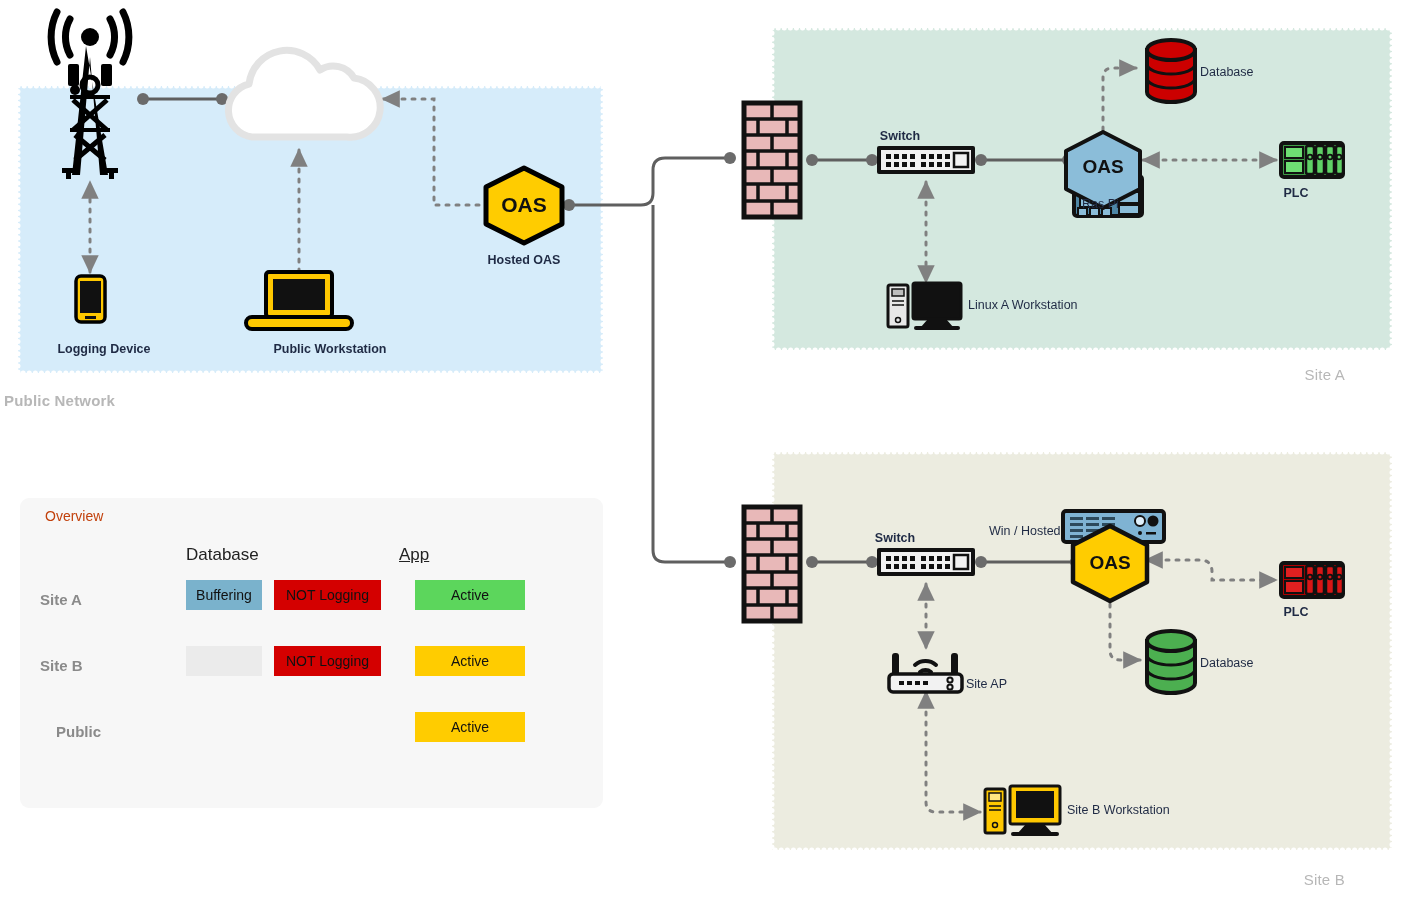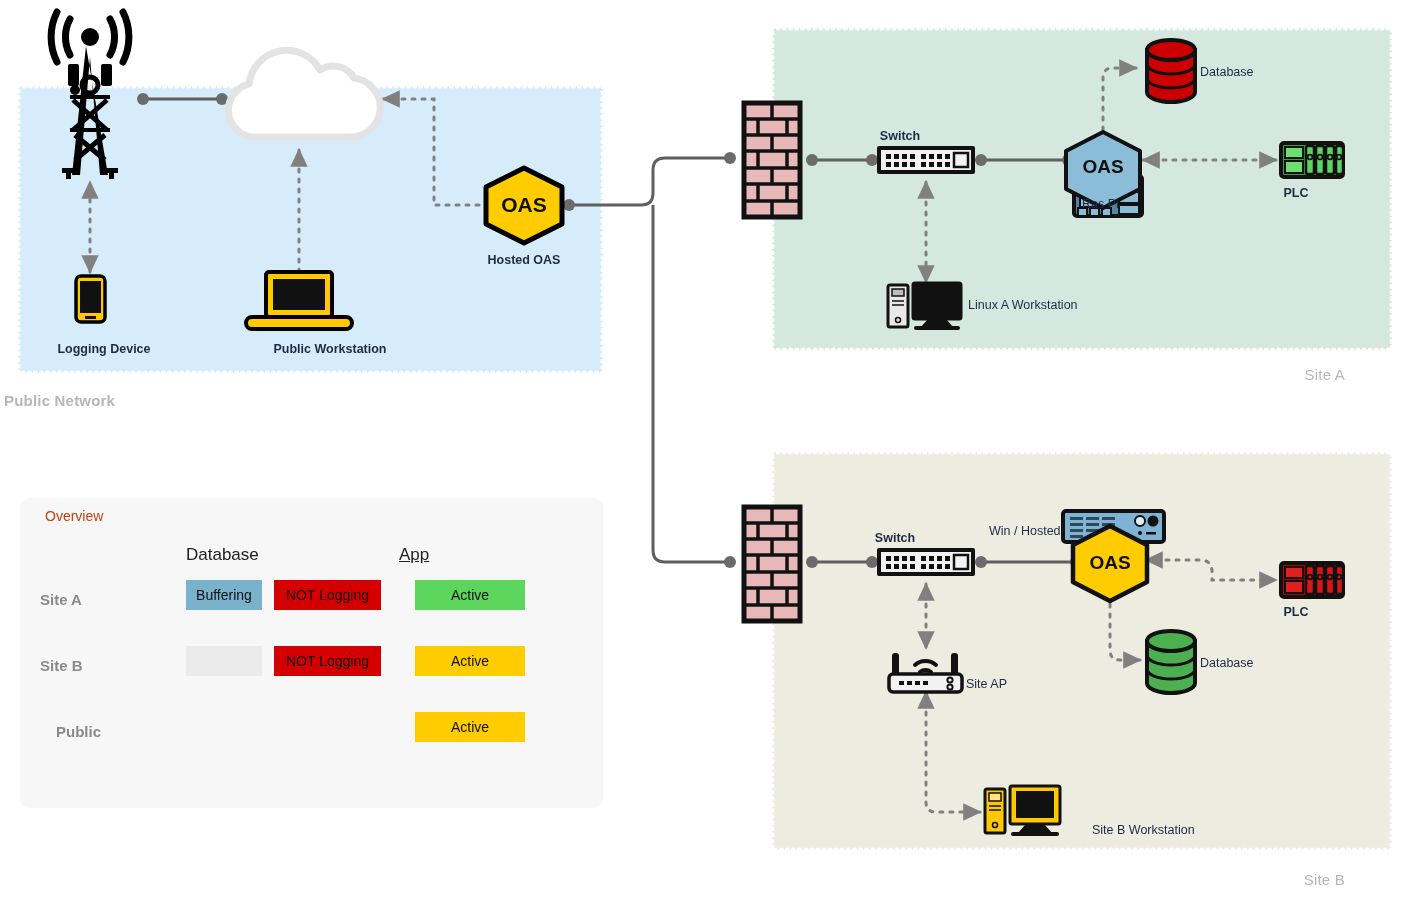--- a/index.html
+++ b/index.html
@@ -412,21 +412,21 @@
   <div class="nodelabel" style="left:1082px;top:197px;">Ras Pi</div>
   <div class="nodelabel" style="left:1200px;top:65px;">Database</div>
   <div class="nodelabel c" style="left:1296px;top:186px;">PLC</div>
   <div class="nodelabel" style="left:968px;top:298px;">Linux A Workstation</div>
 
   <div class="nodelabel c" style="left:895px;top:531px;">Switch</div>
   <div class="nodelabel" style="left:989px;top:524px;">Win / Hosted</div>
   <div class="nodelabel c" style="left:1296px;top:605px;">PLC</div>
   <div class="nodelabel" style="left:1200px;top:656px;">Database</div>
   <div class="nodelabel" style="left:966px;top:677px;">Site AP</div>
-  <div class="nodelabel" style="left:1092px;top:803px;margin-top:20px;">Site B Workstation</div>
+  <div class="nodelabel" style="left:1067px;top:803px;">Site B Workstation</div>
 
   <div id="overview-card">
     <div class="ov-title">Overview</div>
 
     <div class="ov-colhead" style="left:166px;top:47px;">Database</div>
     <div class="ov-colhead" style="left:379px;top:47px;text-decoration:underline;">App</div>
 
     <div class="ov-rowhead" style="left:20px;top:93px;">Site A</div>
     <div class="ov-chip" style="left:166px;top:82px;width:76px;background:#7ab2cc;">Buffering</div>
     <div class="ov-chip" style="left:254px;top:82px;width:107px;background:#d40000;">NOT Logging</div>

